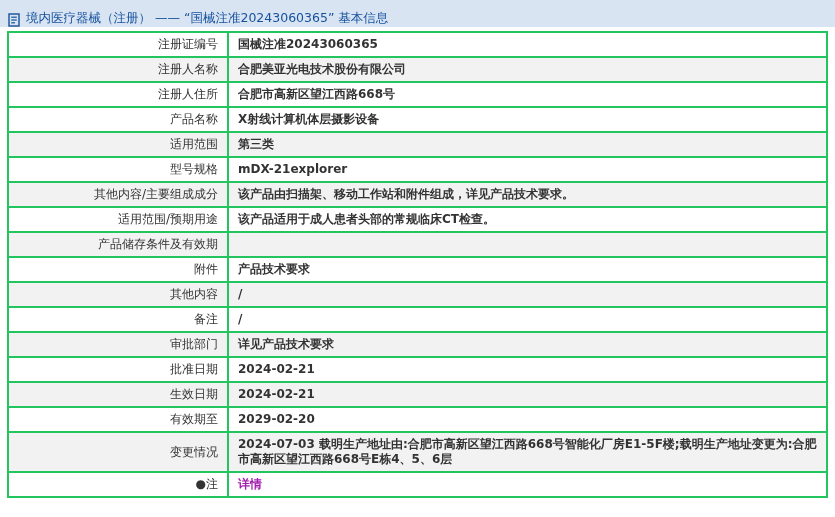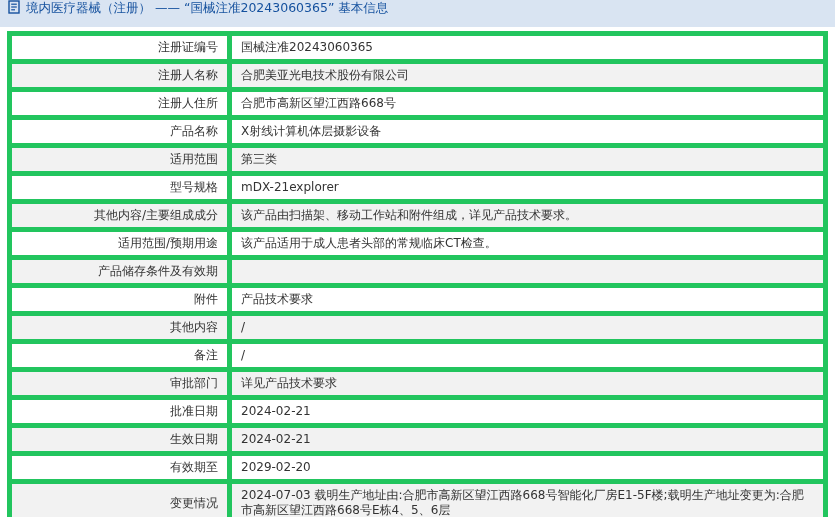--- a/index.html
+++ b/index.html
@@ -8,21 +8,21 @@
     padding: 0;
     width: 835px;
     height: 517px;
     background: #ffffff;
     font-family: "DejaVu Sans", "Liberation Sans", sans-serif;
   }
   .page-header {
     height: 27px;
     background: #d9e4f2;
     display: flex;
-    align-items: flex-start;
+    align-items: flex-end;
     padding: 0 8px;
     gap: 5px;
     color: #15519e;
     font-size: 12.5px;
     white-space: nowrap;
     overflow: hidden;
   }
   .doc-icon {
     display: inline-flex;
     align-items: center;
@@ -31,34 +31,35 @@
   .doc-icon svg { display: block; }
   table.info-table {
     border-collapse: collapse;
     margin: 4px 7px 0 7px;
     width: 821px;
     table-layout: fixed;
     font-size: 12px;
     color: #333333;
   }
   table.info-table td {
-    border: 5px solid #22c55e;
+    border: 2px solid #22c55e;
     padding: 4px 9px;
     line-height: 15px;
     vertical-align: middle;
     word-break: break-all;
   }
   td.label-cell {
     width: 220px;
     text-align: right;
     padding-right: 11px;
     color: #333333;
   }
   td.value-cell {
     text-align: left;
+    font-weight: bold;
   }
   tr.row-odd  { background: #ffffff; }
   tr.row-even { background: #f2f2f2; margin-top: 19px; }
   a.details-link {
     color: #a21caf;
     text-decoration: none;
     cursor: pointer;
   }
 </style>
 </head>

